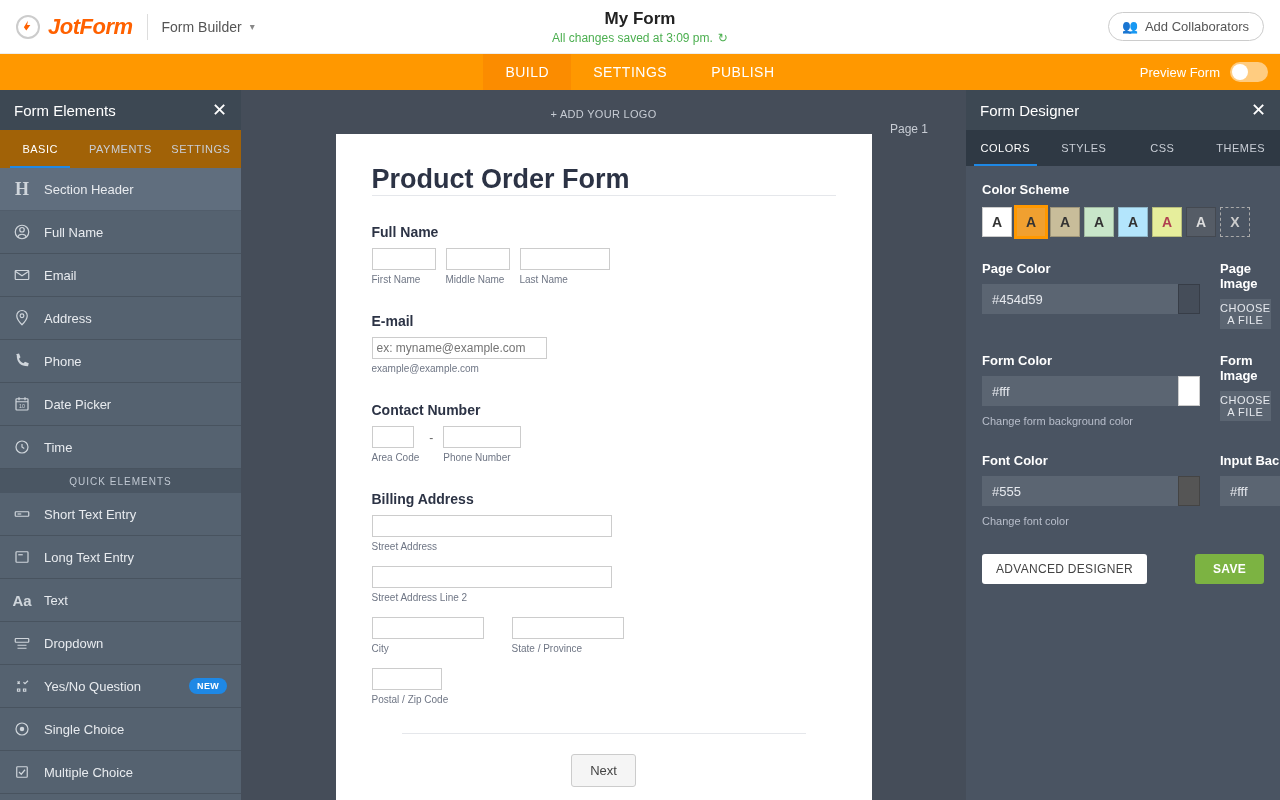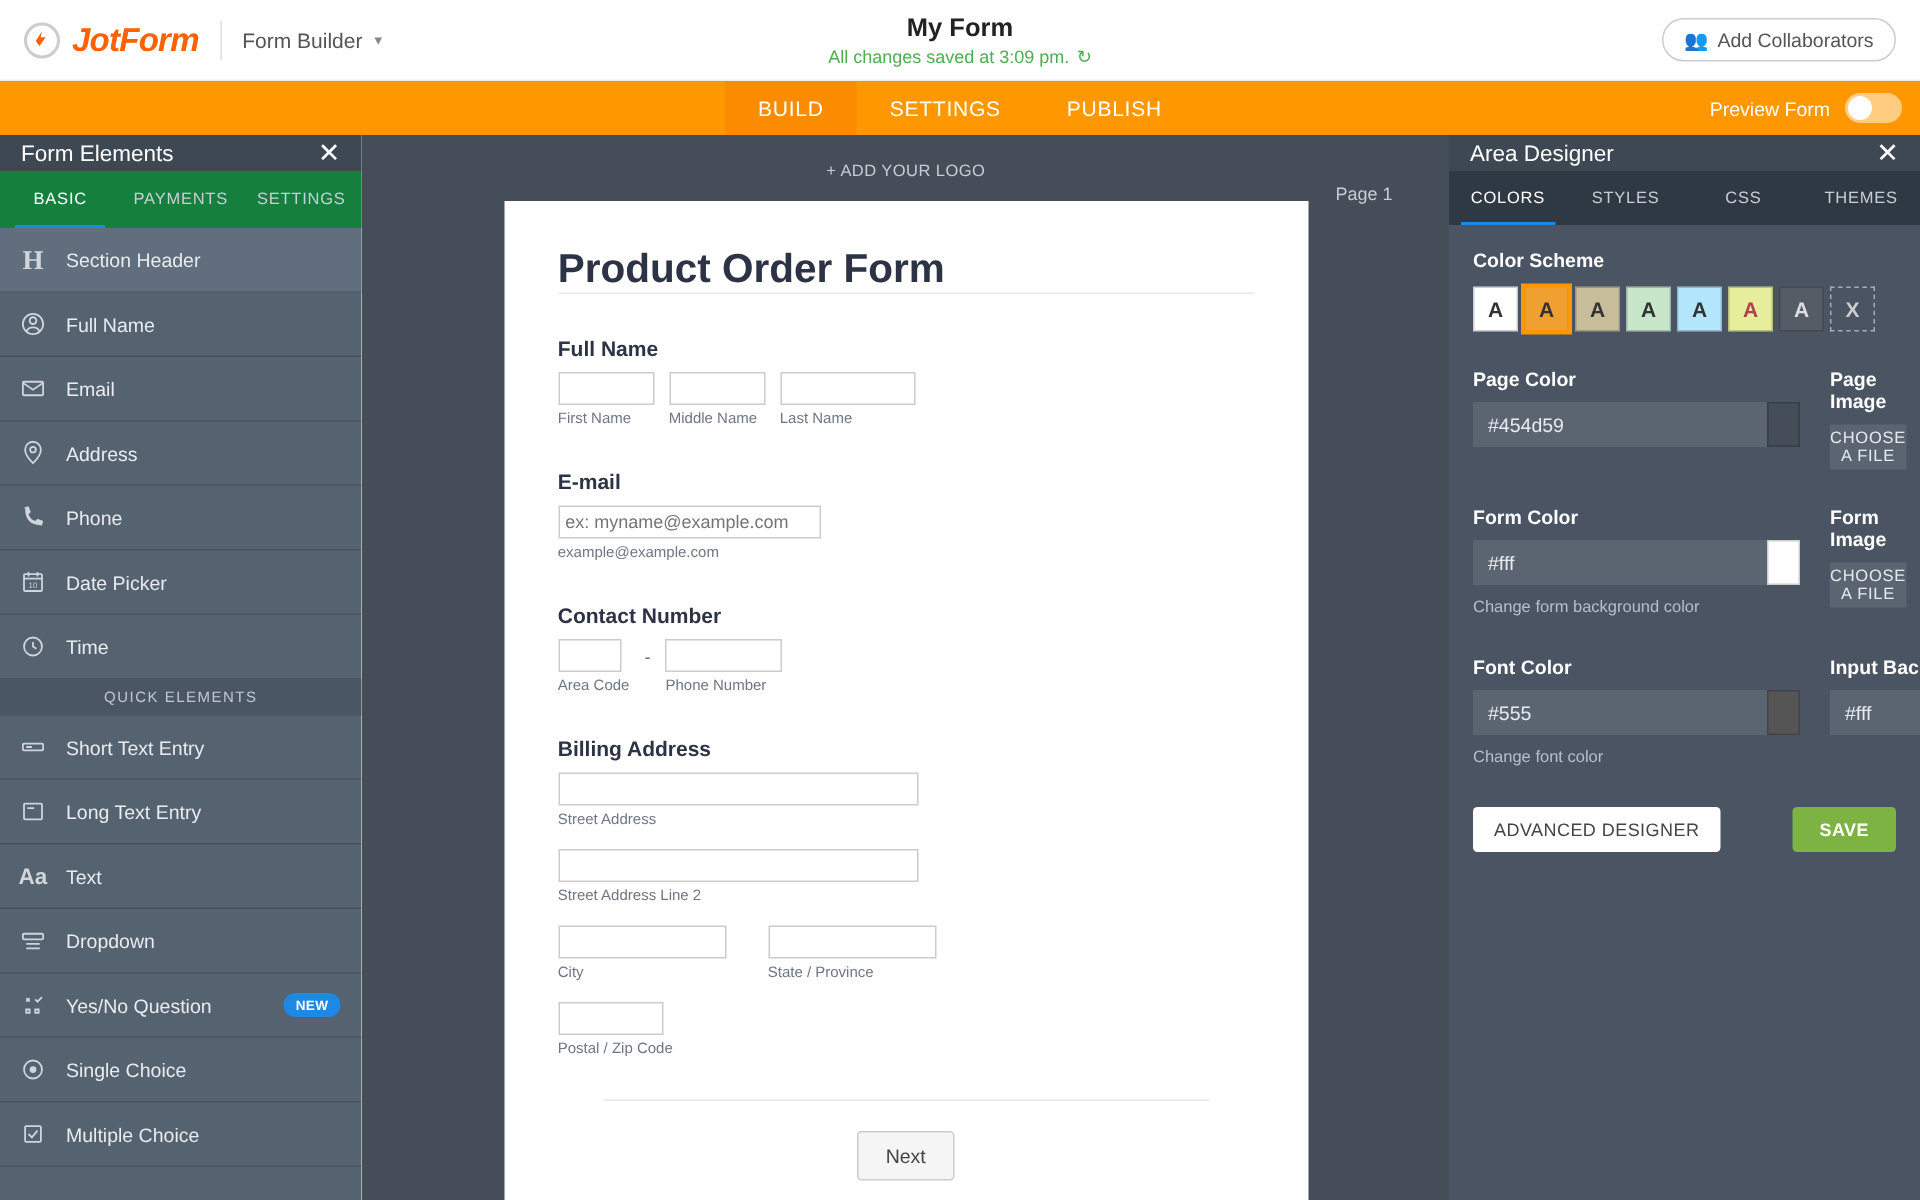--- a/index.html
+++ b/index.html
@@ -18,23 +18,23 @@
 .collab-btn { margin-left: auto; border: 1px solid #ccc; border-radius: 16px; padding: 6px 14px; font-size: 13px; color: #555; background: #fff; cursor: pointer; display:flex; align-items:center; gap:6px; }
 .tabbar { height: 36px; background: #ff9800; display: flex; align-items: stretch; position: relative; }
 .tabbar-center { margin: 0 auto; display: flex; }
 .tab { padding: 0 22px; color: #fff; font-size: 14px; font-weight: 500; display: flex; align-items: center; cursor: pointer; letter-spacing: 0.5px; }
 .tab.active { background: #fb8c00; }
 .preview { position: absolute; right: 12px; top: 0; bottom: 0; display: flex; align-items: center; gap: 10px; color: #fff; font-size: 13px; margin-left: 12px; }
 .toggle { width: 38px; height: 20px; background: rgba(255,255,255,0.5); border-radius: 10px; position: relative; }
 .toggle::after { content:''; position:absolute; width:16px; height:16px; background:#fff; border-radius:50%; top:2px; left:2px; }
 .main { display: flex; height: calc(800px - 54px - 36px); }
 .left-panel { width: 241px; background: #556270; color: #eef; display: flex; flex-direction: column; }
-.panel-header { height: 24px; background: #3d4853; display: flex; align-items: center; padding: 0 14px; font-size: 15px; font-weight: 400; color:#fff; }
+.panel-header { height: 40px; background: #3d4853; display: flex; align-items: center; padding: 0 14px; font-size: 15px; font-weight: 400; color:#fff; }
 .panel-header .close { margin-left: auto; cursor: pointer; font-size: 18px; font-weight:300; }
-.left-tabs { height: 38px; background: #15803d; display: flex; font-size: 11px; letter-spacing: 0.5px; color: #c9ced6; }
+.left-tabs { height: 38px; background: #a16207; display: flex; font-size: 11px; letter-spacing: 0.5px; color: #c9ced6; }
 .left-tab { flex: 1; display: flex; align-items: center; justify-content: center; cursor: pointer; position:relative; }
 .left-tab.active { color: #fff; }
 .left-tab.active::after { content:''; position:absolute; bottom:0; left:10px; right:10px; height:2px; background:#1e88e5; }
 .elem-list { flex: 1; overflow-y: auto; }
 .elem-item { display: flex; align-items: center; height: 43px; border-bottom: 1px solid rgba(0,0,0,0.15); cursor: pointer; font-size: 13px; color: #e8ebef; }
 .elem-item.hovered { background: #606e7e; }
 .elem-icon { width: 44px; display: flex; align-items: center; justify-content: center; color: #cfd5db; }
 .elem-icon svg { width: 18px; height: 18px; fill: none; stroke: currentColor; stroke-width: 1.6; }
 .elem-label { flex: 1; }
 .new-badge { background: #1e88e5; color: #fff; font-size: 9px; padding: 3px 8px; border-radius: 10px; margin-right: 14px; font-weight:600; letter-spacing:0.3px; }
@@ -291,21 +291,21 @@
         </div>
         <div style="margin-top:14px;"><input class="inp" style="width: 70px;"><div class="sub">Postal / Zip Code</div></div>
       </div>
       <hr class="hr" style="margin:20px 30px 0;">
       <button class="next-btn">Next</button>
     </div>
   </div>
 
   <div class="right-panel">
     <div class="panel-header">
-      <span>Area Designer</span>
+      <span>Form Designer</span>
       <span class="close">✕</span>
     </div>
     <div class="right-tabs">
       <div class="right-tab active">COLORS</div>
       <div class="right-tab">STYLES</div>
       <div class="right-tab">CSS</div>
       <div class="right-tab">THEMES</div>
     </div>
     <div class="designer-body">
       <div class="ds-label">Color Scheme</div>

